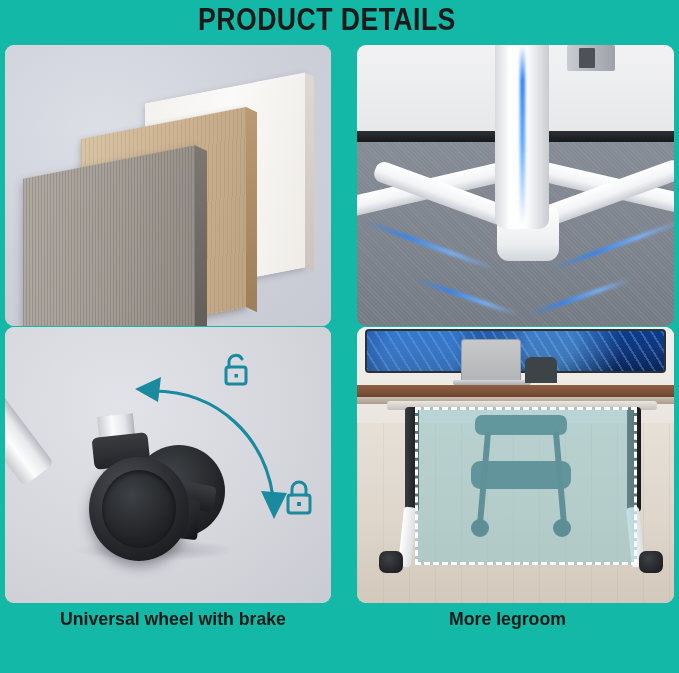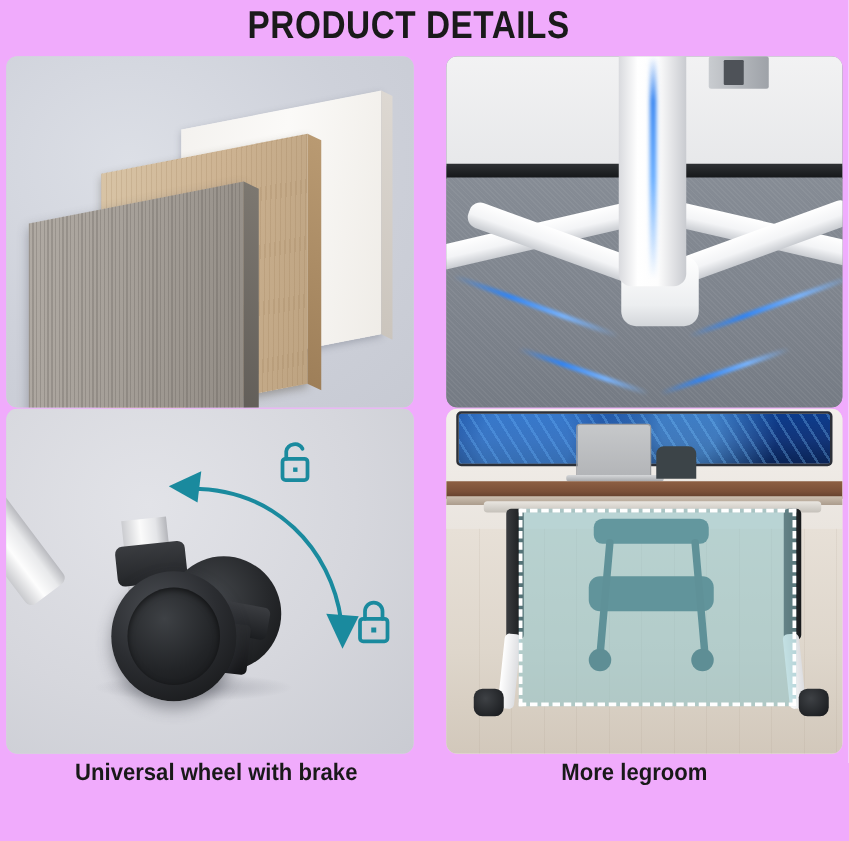--- a/index.html
+++ b/index.html
@@ -2,21 +2,21 @@
 <html><head>
 <meta charset="utf-8">
 <style>
   * { margin:0; padding:0; box-sizing:border-box; }
   html,body { width:679px; height:673px; background:#ffffff; }
   body {
     font-family:"Liberation Sans", sans-serif;
     color:#1a1a1a;
     overflow:hidden;
   }
-  .page { position:relative; width:679px; height:673px; background:#f0abfc; }
+  .page { position:relative; width:679px; height:673px; background:#14b8a6; }
 
   
   .title {
     position:absolute; top:0px; left:0; width:679px; height:40px;
     display:flex; align-items:center; justify-content:center;
     letter-spacing:0.5px;
   }
   .title span {
     font-size:31px; font-weight:bold; color:#1a1a1a;
     transform:scaleX(0.86); transform-origin:center;

